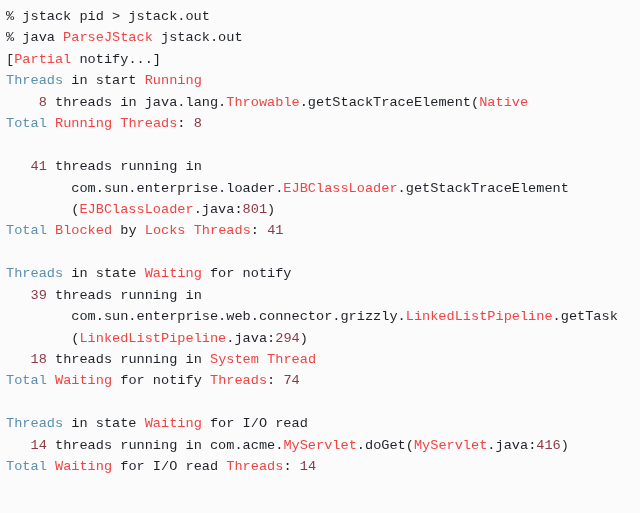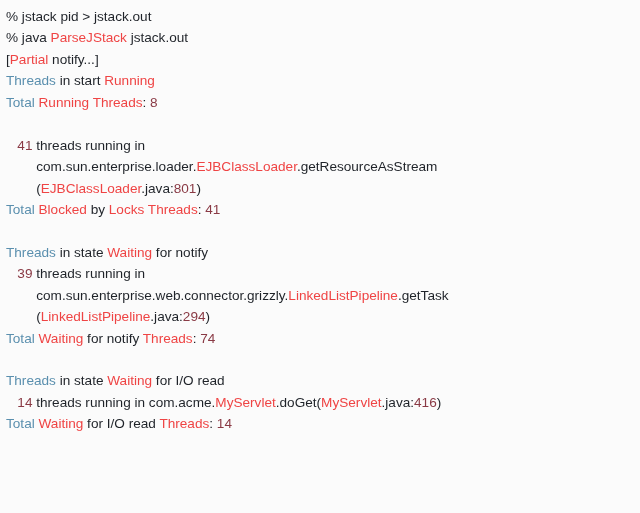--- a/index.html
+++ b/index.html
@@ -16,21 +16,21 @@
   }
   #terminal {
     width: 640px;
     height: 513px;
     box-sizing: border-box;
     padding: 6px 0 0 6px;
     background: #fbfbfb;
     overflow: hidden;
   }
   .line {
-    font-family: Liberation Sans, sans-serif;
+    font-family: Liberation Mono, monospace;
     font-size: 13.6px;
     line-height: 21.45px;
     height: 21.45px;
     white-space: pre;
     letter-spacing: 0px;
     color: #1f2329;
   }
   .line.blank {
     color: transparent;
   }
@@ -45,30 +45,32 @@
 </style>
 </head>
 <body>
 
 <div id="terminal" style="background: rgb(251, 251, 251);">
   <div id="lines-container">
       <div class="line"><span class="tok c-plain">% jstack pid &gt; jstack.out</span></div>
       <div class="line"><span class="tok c-plain">% java </span><span class="tok c-ident">ParseJStack</span><span class="tok c-plain"> jstack.out</span></div>
       <div class="line"><span class="tok c-plain">[</span><span class="tok c-ident">Partial</span><span class="tok c-plain"> notify...]</span></div>
       <div class="line"><span class="tok c-key">Threads</span><span class="tok c-plain"> in start </span><span class="tok c-ident">Running</span></div>
+      <div class="line"><span class="tok c-plain">    </span><span class="tok c-num">8</span><span class="tok c-plain"> threads in java.lang.</span><span class="tok c-ident">Throwable</span><span class="tok c-plain">.getStackTraceElement(</span><span class="tok c-ident">Native</span></div>
       <div class="line"><span class="tok c-key">Total</span><span class="tok c-plain"> </span><span class="tok c-ident">Running</span><span class="tok c-plain"> </span><span class="tok c-ident">Threads</span><span class="tok c-plain">: </span><span class="tok c-num">8</span></div>
       <div class="line blank"><span class="tok c-plain"> </span></div>
       <div class="line"><span class="tok c-plain">   </span><span class="tok c-num">41</span><span class="tok c-plain"> threads running in</span></div>
-      <div class="line"><span class="tok c-plain">        com.sun.enterprise.loader.</span><span class="tok c-ident">EJBClassLoader</span><span class="tok c-plain">.getResourceAsStream</span></div>
+      <div class="line"><span class="tok c-plain">        com.sun.enterprise.loader.</span><span class="tok c-ident">EJBClassLoader</span><span class="tok c-plain">.getStackTraceElement</span></div>
       <div class="line"><span class="tok c-plain">        (</span><span class="tok c-ident">EJBClassLoader</span><span class="tok c-plain">.java:</span><span class="tok c-num">801</span><span class="tok c-plain">)</span></div>
       <div class="line"><span class="tok c-key">Total</span><span class="tok c-plain"> </span><span class="tok c-ident">Blocked</span><span class="tok c-plain"> by </span><span class="tok c-ident">Locks</span><span class="tok c-plain"> </span><span class="tok c-ident">Threads</span><span class="tok c-plain">: </span><span class="tok c-num">41</span></div>
       <div class="line blank"><span class="tok c-plain"> </span></div>
       <div class="line"><span class="tok c-key">Threads</span><span class="tok c-plain"> in state </span><span class="tok c-ident">Waiting</span><span class="tok c-plain"> for notify</span></div>
       <div class="line"><span class="tok c-plain">   </span><span class="tok c-num">39</span><span class="tok c-plain"> threads running in</span></div>
       <div class="line"><span class="tok c-plain">        com.sun.enterprise.web.connector.grizzly.</span><span class="tok c-ident">LinkedListPipeline</span><span class="tok c-plain">.getTask</span></div>
       <div class="line"><span class="tok c-plain">        (</span><span class="tok c-ident">LinkedListPipeline</span><span class="tok c-plain">.java:</span><span class="tok c-num">294</span><span class="tok c-plain">)</span></div>
+      <div class="line"><span class="tok c-plain">   </span><span class="tok c-num">18</span><span class="tok c-plain"> threads running in </span><span class="tok c-ident">System</span><span class="tok c-plain"> </span><span class="tok c-ident">Thread</span></div>
       <div class="line"><span class="tok c-key">Total</span><span class="tok c-plain"> </span><span class="tok c-ident">Waiting</span><span class="tok c-plain"> for notify </span><span class="tok c-ident">Threads</span><span class="tok c-plain">: </span><span class="tok c-num">74</span></div>
       <div class="line blank"><span class="tok c-plain"> </span></div>
       <div class="line"><span class="tok c-key">Threads</span><span class="tok c-plain"> in state </span><span class="tok c-ident">Waiting</span><span class="tok c-plain"> for I/O read</span></div>
       <div class="line"><span class="tok c-plain">   </span><span class="tok c-num">14</span><span class="tok c-plain"> threads running in com.acme.</span><span class="tok c-ident">MyServlet</span><span class="tok c-plain">.doGet(</span><span class="tok c-ident">MyServlet</span><span class="tok c-plain">.java:</span><span class="tok c-num">416</span><span class="tok c-plain">)</span></div>
       <div class="line"><span class="tok c-key">Total</span><span class="tok c-plain"> </span><span class="tok c-ident">Waiting</span><span class="tok c-plain"> for I/O read </span><span class="tok c-ident">Threads</span><span class="tok c-plain">: </span><span class="tok c-num">14</span></div>
     </div>
 </div>
 
 </body></html>

